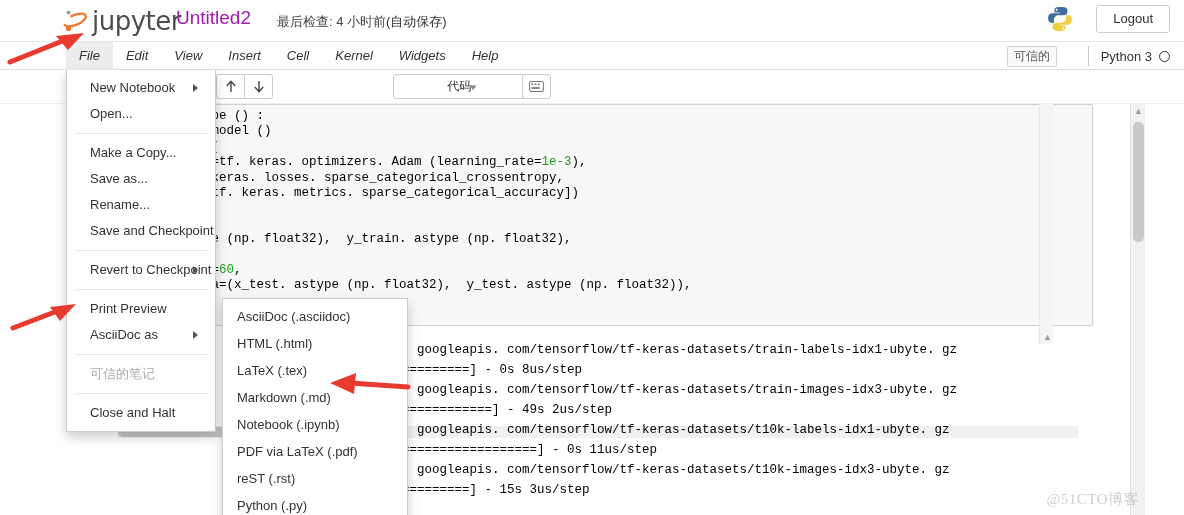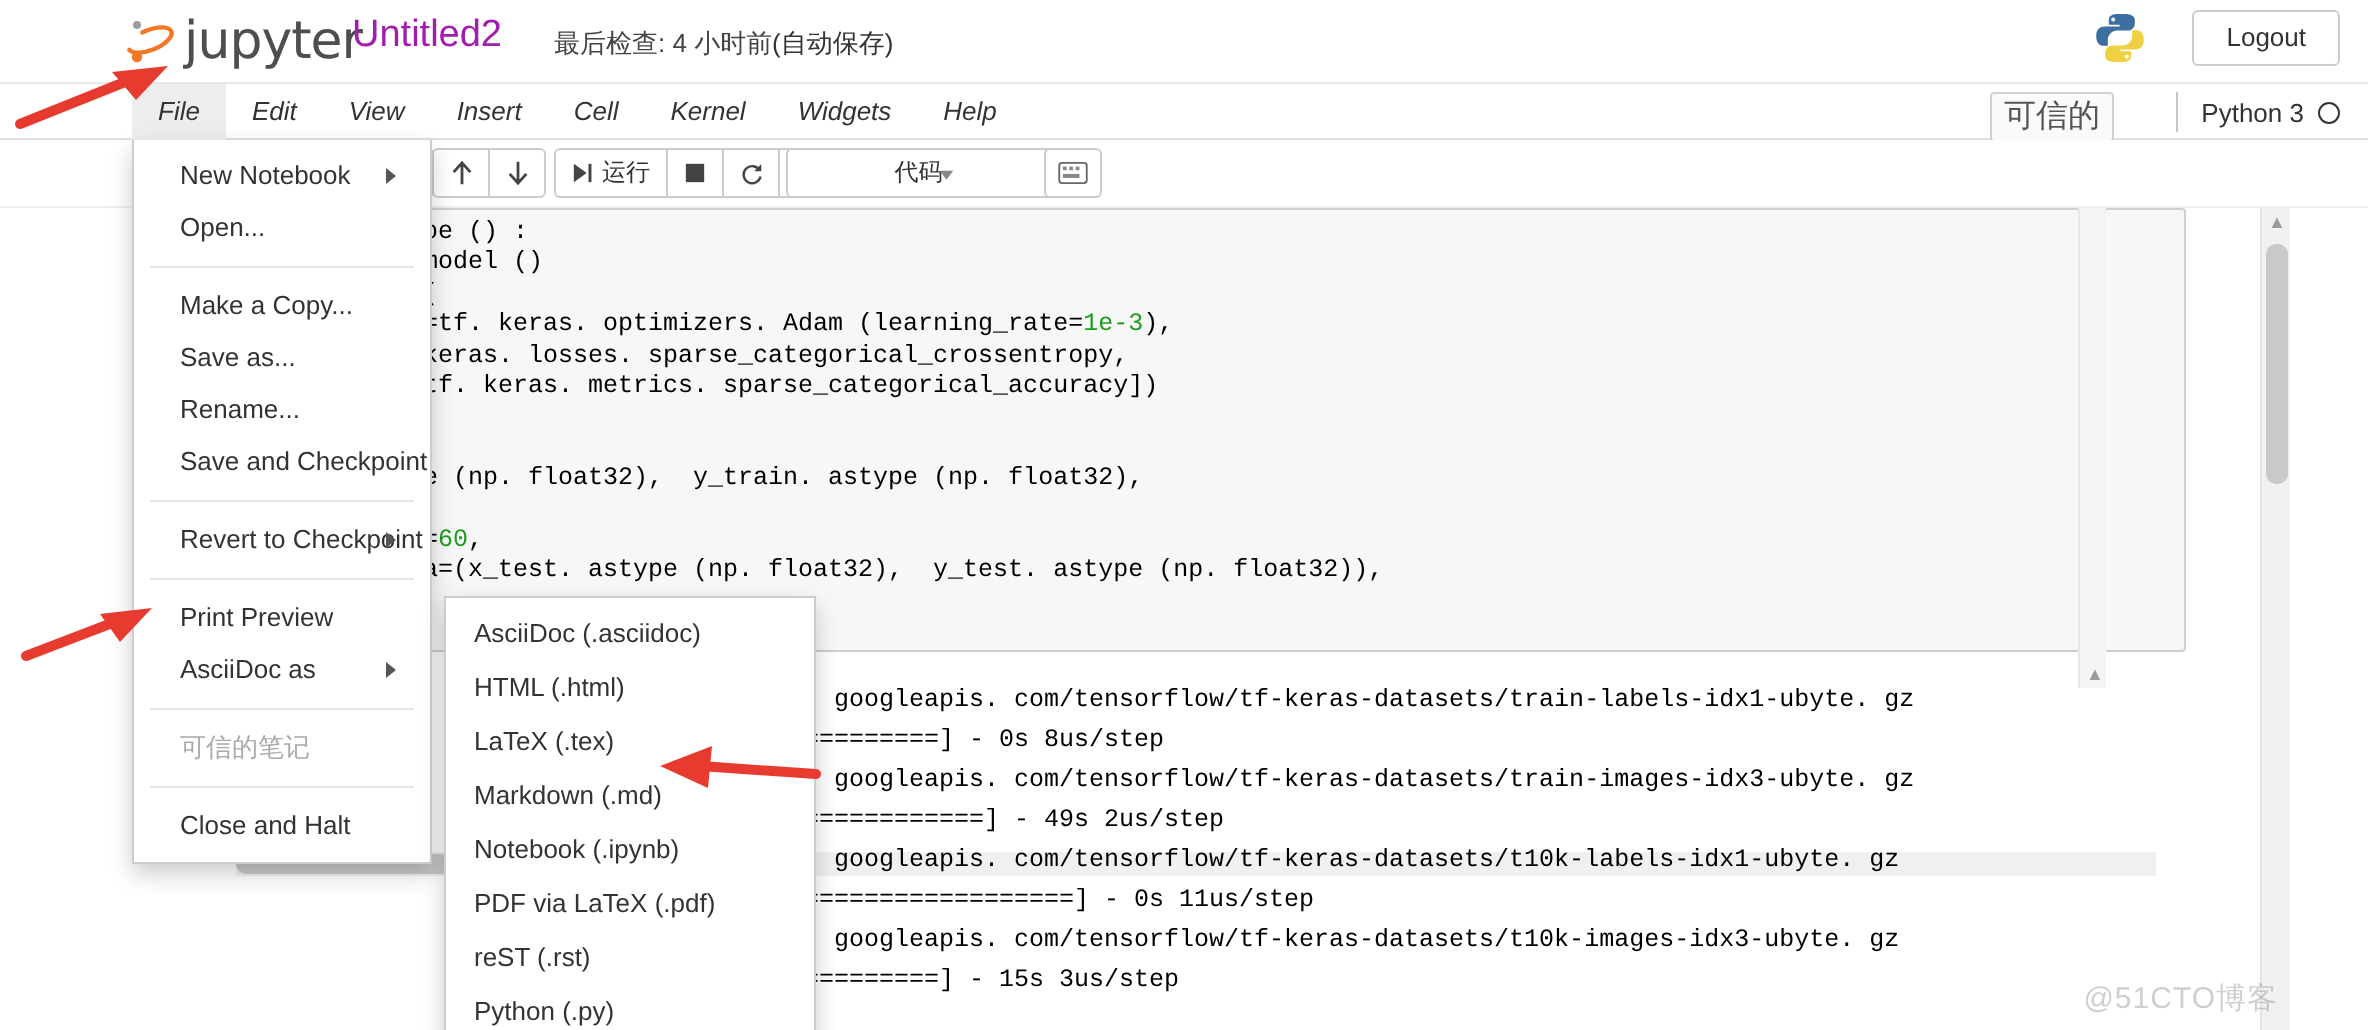--- a/index.html
+++ b/index.html
@@ -77,21 +77,21 @@
   }
   .menu-items { position: absolute; left: 66px; top: 0; display: flex; }
   .menu-item {
     padding: 5px 13px;
     font-size: 13px; color: #333;
     cursor: pointer; line-height: 18px; font-style: italic;
   }
   .menu-item.active { background: #ededed; }
   .trusted-badge {
     position: absolute; right: 127px; top: 4px;
-    font-size: 16px; color: #555;
+    font-size: 12px; color: #555;
     border: 1px solid #d0d0d0;
     border-radius: 2px;
     padding: 1px 6px;
     background: #fafafa;
   }
   .kernel-ind {
     position: absolute; right: 14px; top: 4px;
     display: flex; align-items: center; gap: 7px;
     font-size: 13px; color: #333;
     border-left: 1px solid #c8c8c8;
@@ -260,21 +260,21 @@
 
   
   .annot { position: absolute; z-index: 90; pointer-events: none; }
 
   
   .watermark {
     position: absolute; right: 6px; bottom: 6px;
     font-size: 15px;
     color: rgba(140,140,140,.42);
     letter-spacing: 0.5px;
-    font-family: Liberation Sans, sans-serif;
+    font-family: Liberation Serif, serif;
     margin-top: 40px;
   }
 </style>
 </head>
 <body>
 
 <div id="root">
 
   <div class="header">
 
@@ -368,46 +368,20 @@
             <path d="M6 13V2M1.5 6.5L6 1.5l4.5 5" stroke="#444" stroke-width="1.5" fill="none"></path>
           </svg>
       </div>
       <div class="tb-btn">
         <svg width="12" height="13" viewBox="0 0 12 14">
             <path d="M6 1v11M1.5 7.5L6 12.5l4.5-5" stroke="#444" stroke-width="1.5" fill="none"></path>
           </svg>
       </div>
     </div>
 
-    <div class="tb-group" style="left:277px;">
-      <div class="tb-btn" style="padding:0 8px;">
-        <svg width="11" height="11" viewBox="0 0 12 12" style="margin-right:4px;">
-            <path d="M1 1l7 5-7 5z" fill="#444"></path>
-            <rect x="9" y="1" width="1.6" height="10" fill="#444"></rect>
-          </svg>
-        <span>运行</span>
-      </div>
-      <div class="tb-btn">
-        <svg width="11" height="11" viewBox="0 0 12 12">
-            <rect x="1" y="1" width="10" height="10" fill="#444"></rect>
-          </svg>
-      </div>
-      <div class="tb-btn">
-        <svg width="12" height="12" viewBox="0 0 14 14">
-            <path d="M11.5 5A5 5 0 1 0 12 8.5" fill="none" stroke="#444" stroke-width="1.4"></path>
-            <path d="M12.4 1.2v4.2H8.3z" fill="#444"></path>
-          </svg>
-      </div>
-      <div class="tb-btn">
-        <svg width="12" height="11" viewBox="0 0 13 12">
-            <path d="M0 1l6 5-6 5z" fill="#444"></path>
-            <path d="M6.5 1l6 5-6 5z" fill="#444"></path>
-          </svg>
-      </div>
-    </div>
 
     <div class="tb-group" style="left:393px;">
       <div class="tb-sel">
         <span>代码</span>
         <span class="chev">▾</span>
       </div>
     </div>
 
     <div class="tb-group" style="left:522px;">
       <div class="tb-btn single">

